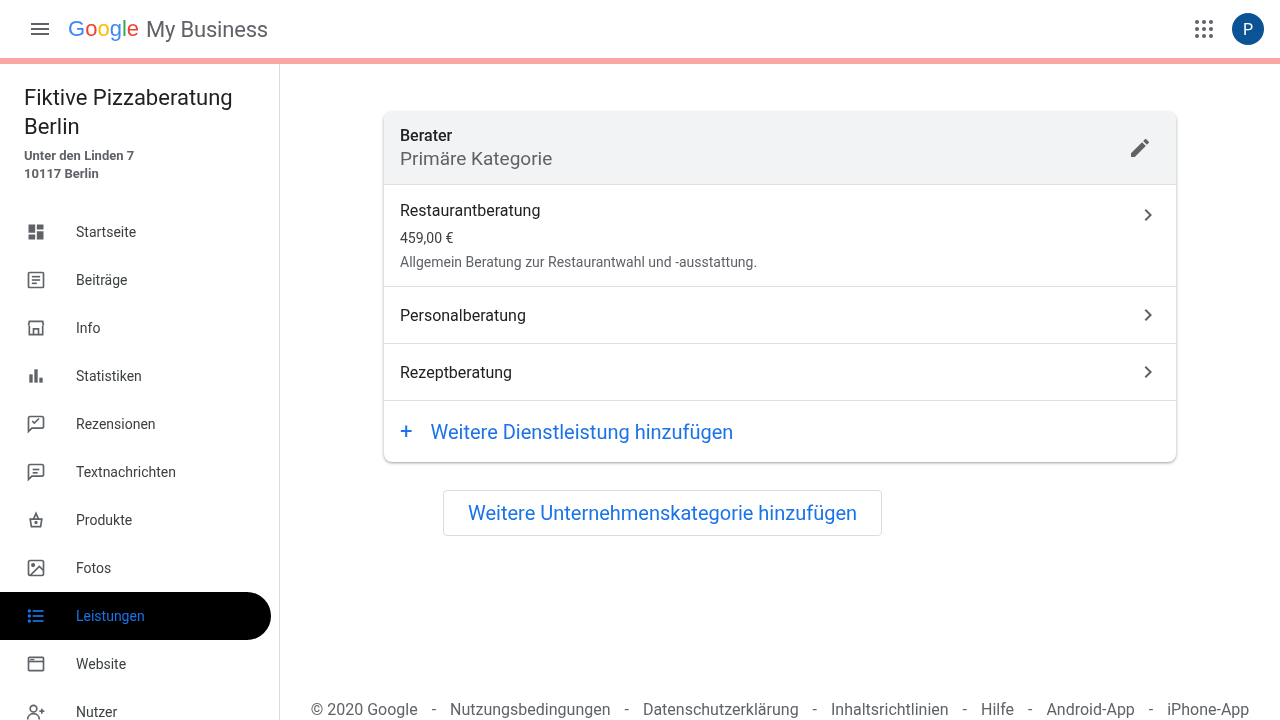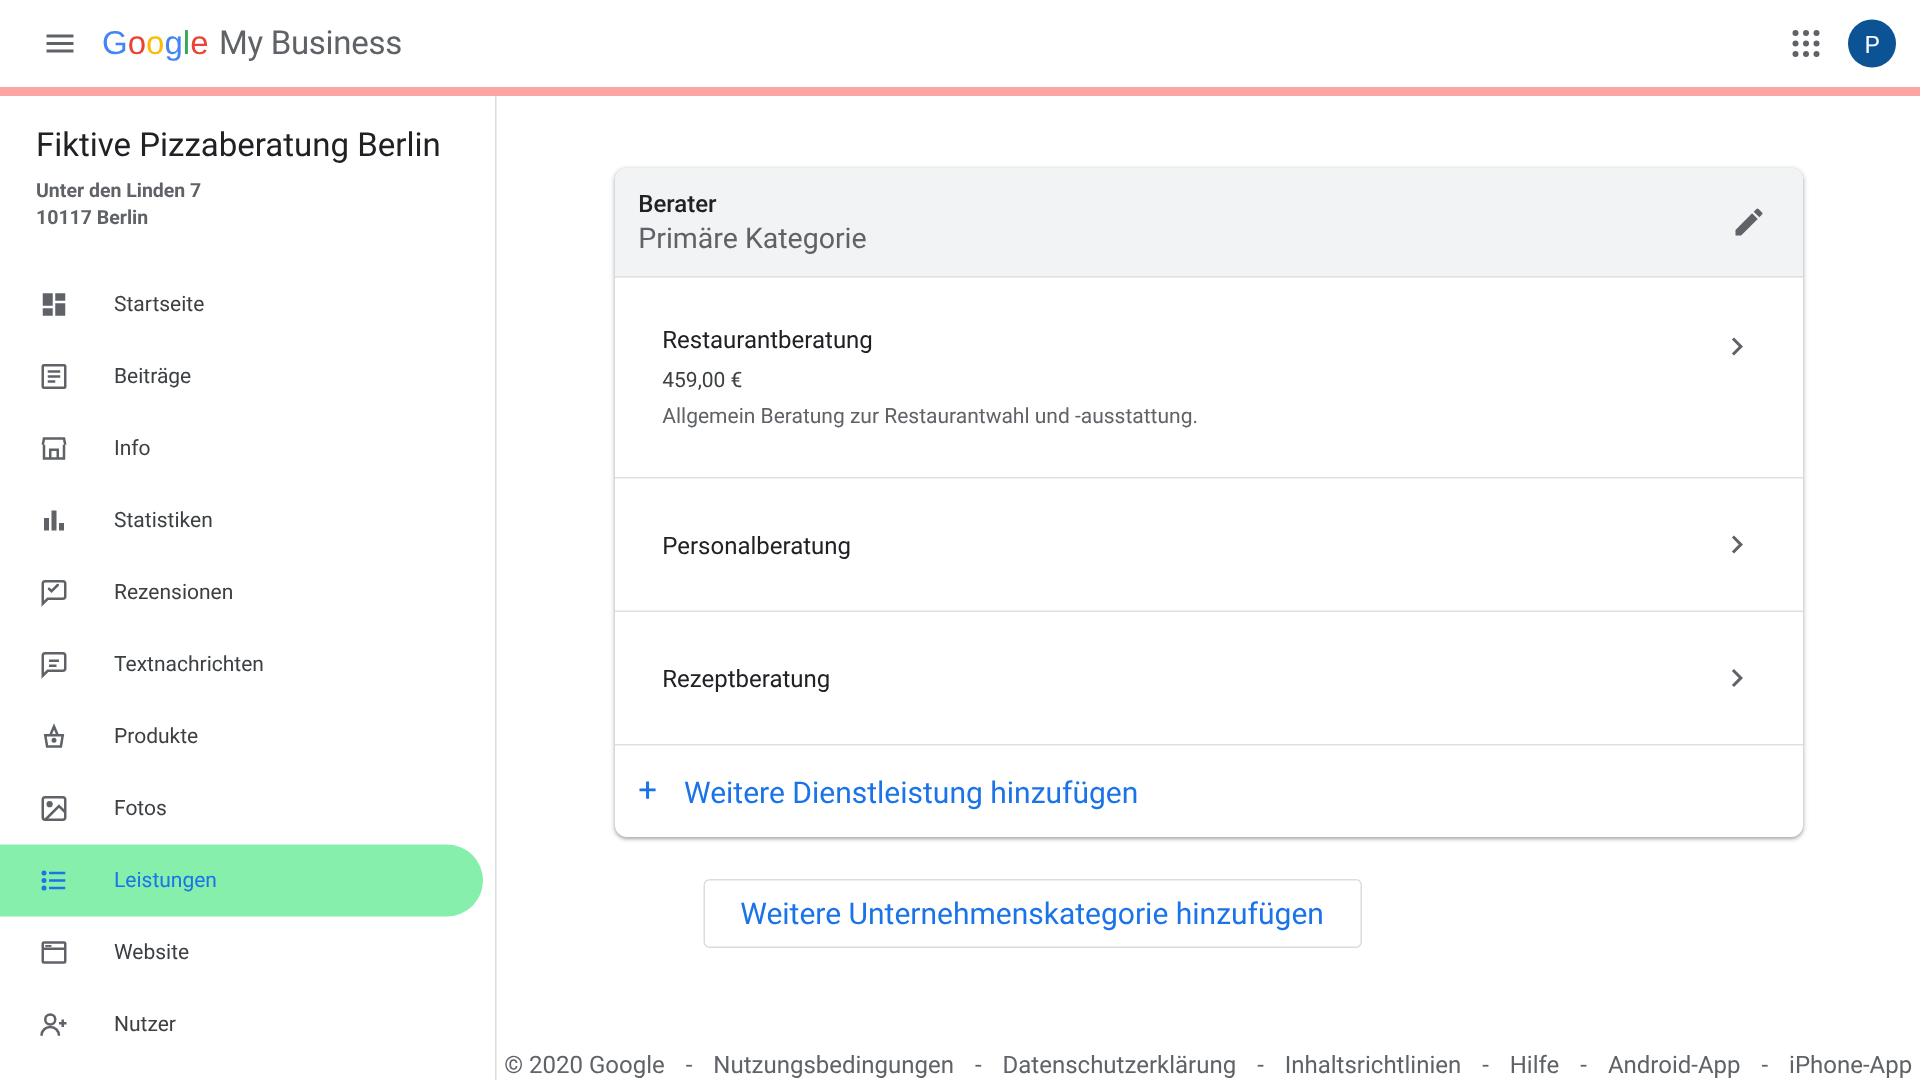--- a/index.html
+++ b/index.html
@@ -36,21 +36,21 @@
   background: #0b5394;
   color: #fff;
   display: flex; align-items: center; justify-content: center;
   font-size: 16px;
   cursor: pointer;
 }
 
 .main { display: flex; height: calc(720px - 64px); }
 
 .sidebar {
-  width: 331px;
+  width: 280px;
   border-right: 1px solid #dadce0;
   padding: 20px 0 0 0;
   overflow-y: auto;
 }
 .biz-block { padding: 0 24px 16px 24px; }
 .biz-name { font-size: 22px; font-weight: 400; color: #202124; line-height: 1.3; }
 .biz-addr { font-size: 13px; color: #5f6368; margin-top: 6px; line-height: 1.4; font-weight: bold; }
 
 .nav { margin-top: 8px; }
 .nav-item {
@@ -59,21 +59,21 @@
   align-items: center;
   padding: 0 24px;
   gap: 28px;
   cursor: pointer;
   font-size: 14px;
   color: #3c4043;
   border-radius: 0 24px 24px 0;
   margin-right: 8px;
 }
 .nav-item .nav-icon { width: 24px; height: 24px; flex-shrink: 0; color: #5f6368; display: flex; align-items: center; justify-content: center; }
-.nav-item.active { background: #86efac; color: #1a73e8; }
+.nav-item.active { background: #000000; color: #1a73e8; }
 .nav-item.active .nav-icon { color: #1a73e8; }
 
 .content {
   flex: 1;
   position: relative;
   display: flex;
   flex-direction: column;
   overflow-y: auto;
 }
 .content-inner {
@@ -102,21 +102,21 @@
 .category-title { font-size: 16px; font-weight: 500; color: #202124; }
 .category-sub { font-size: 19px; color: #5f6368; margin-top: 2px; }
 .edit-btn {
   width: 40px; height: 40px;
   display: flex; align-items: center; justify-content: center;
   border-radius: 50%;
   cursor: pointer;
   color: #5f6368;
 }
 .service-row {
-  padding: 32px;
+  padding: 16px;
   border-bottom: 1px solid #e0e0e0;
   display: flex;
   align-items: flex-start;
   cursor: pointer;
 }
 .service-row.simple { align-items: center; }
 .service-info { flex: 1; }
 .service-name { font-size: 16px; color: #202124; }
 .service-price { font-size: 14px; color: #3c4043; margin-top: 10px; }
 .service-desc { font-size: 14px; color: #5f6368; margin-top: 8px; }

